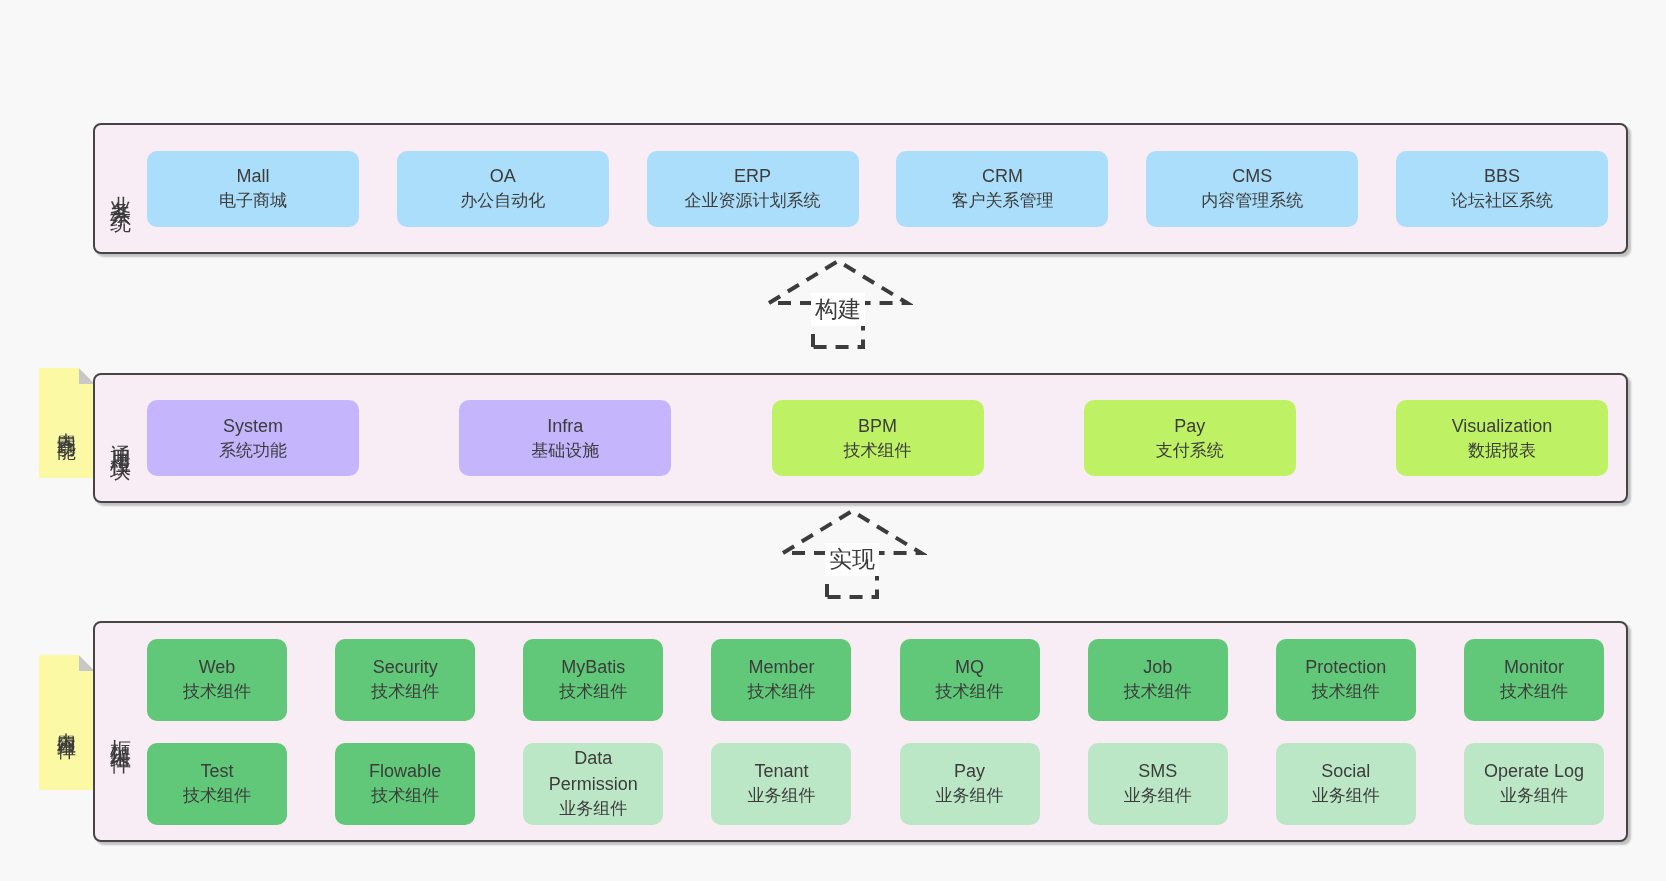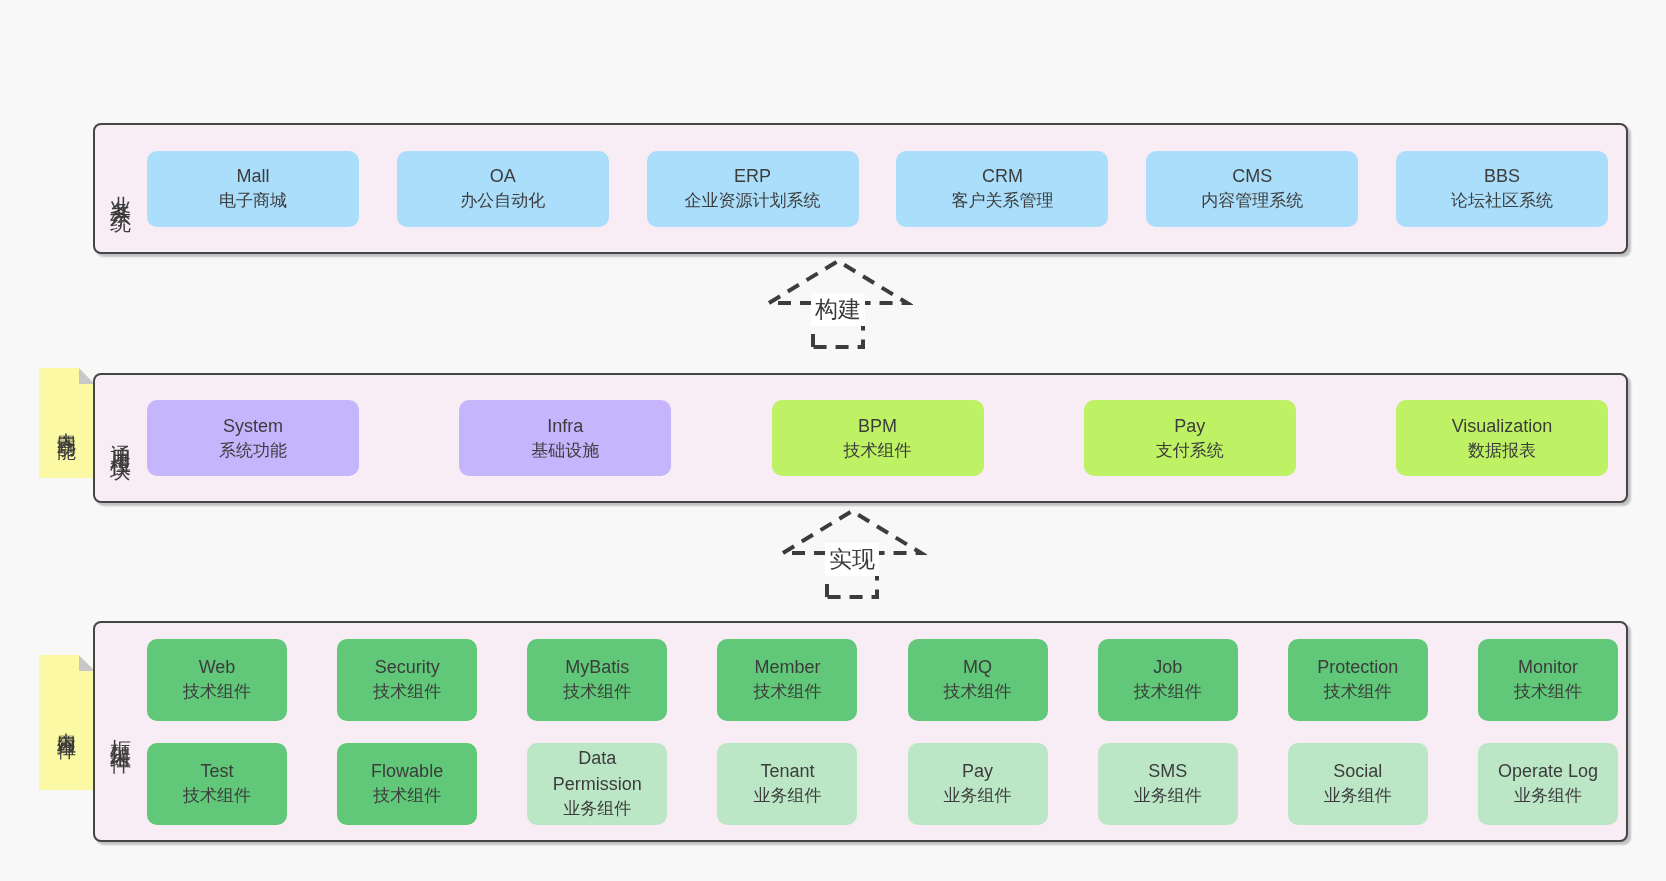--- a/index.html
+++ b/index.html
@@ -46,21 +46,21 @@
     display:flex;
     justify-content:space-between;
     align-items:center;
     padding-right:18px;
   }
   .band-rows{
     flex:1;
     display:flex;
     flex-direction:column;
     gap:22px;
-    padding-right:8px;
+    padding-right:22px;
   }
   .band-rows .band-boxes{flex:none;padding-right:0;}
   
   .box{
     border-radius:10px;
     display:flex;
     flex-direction:column;
     align-items:center;
     justify-content:center;
     text-align:center;

